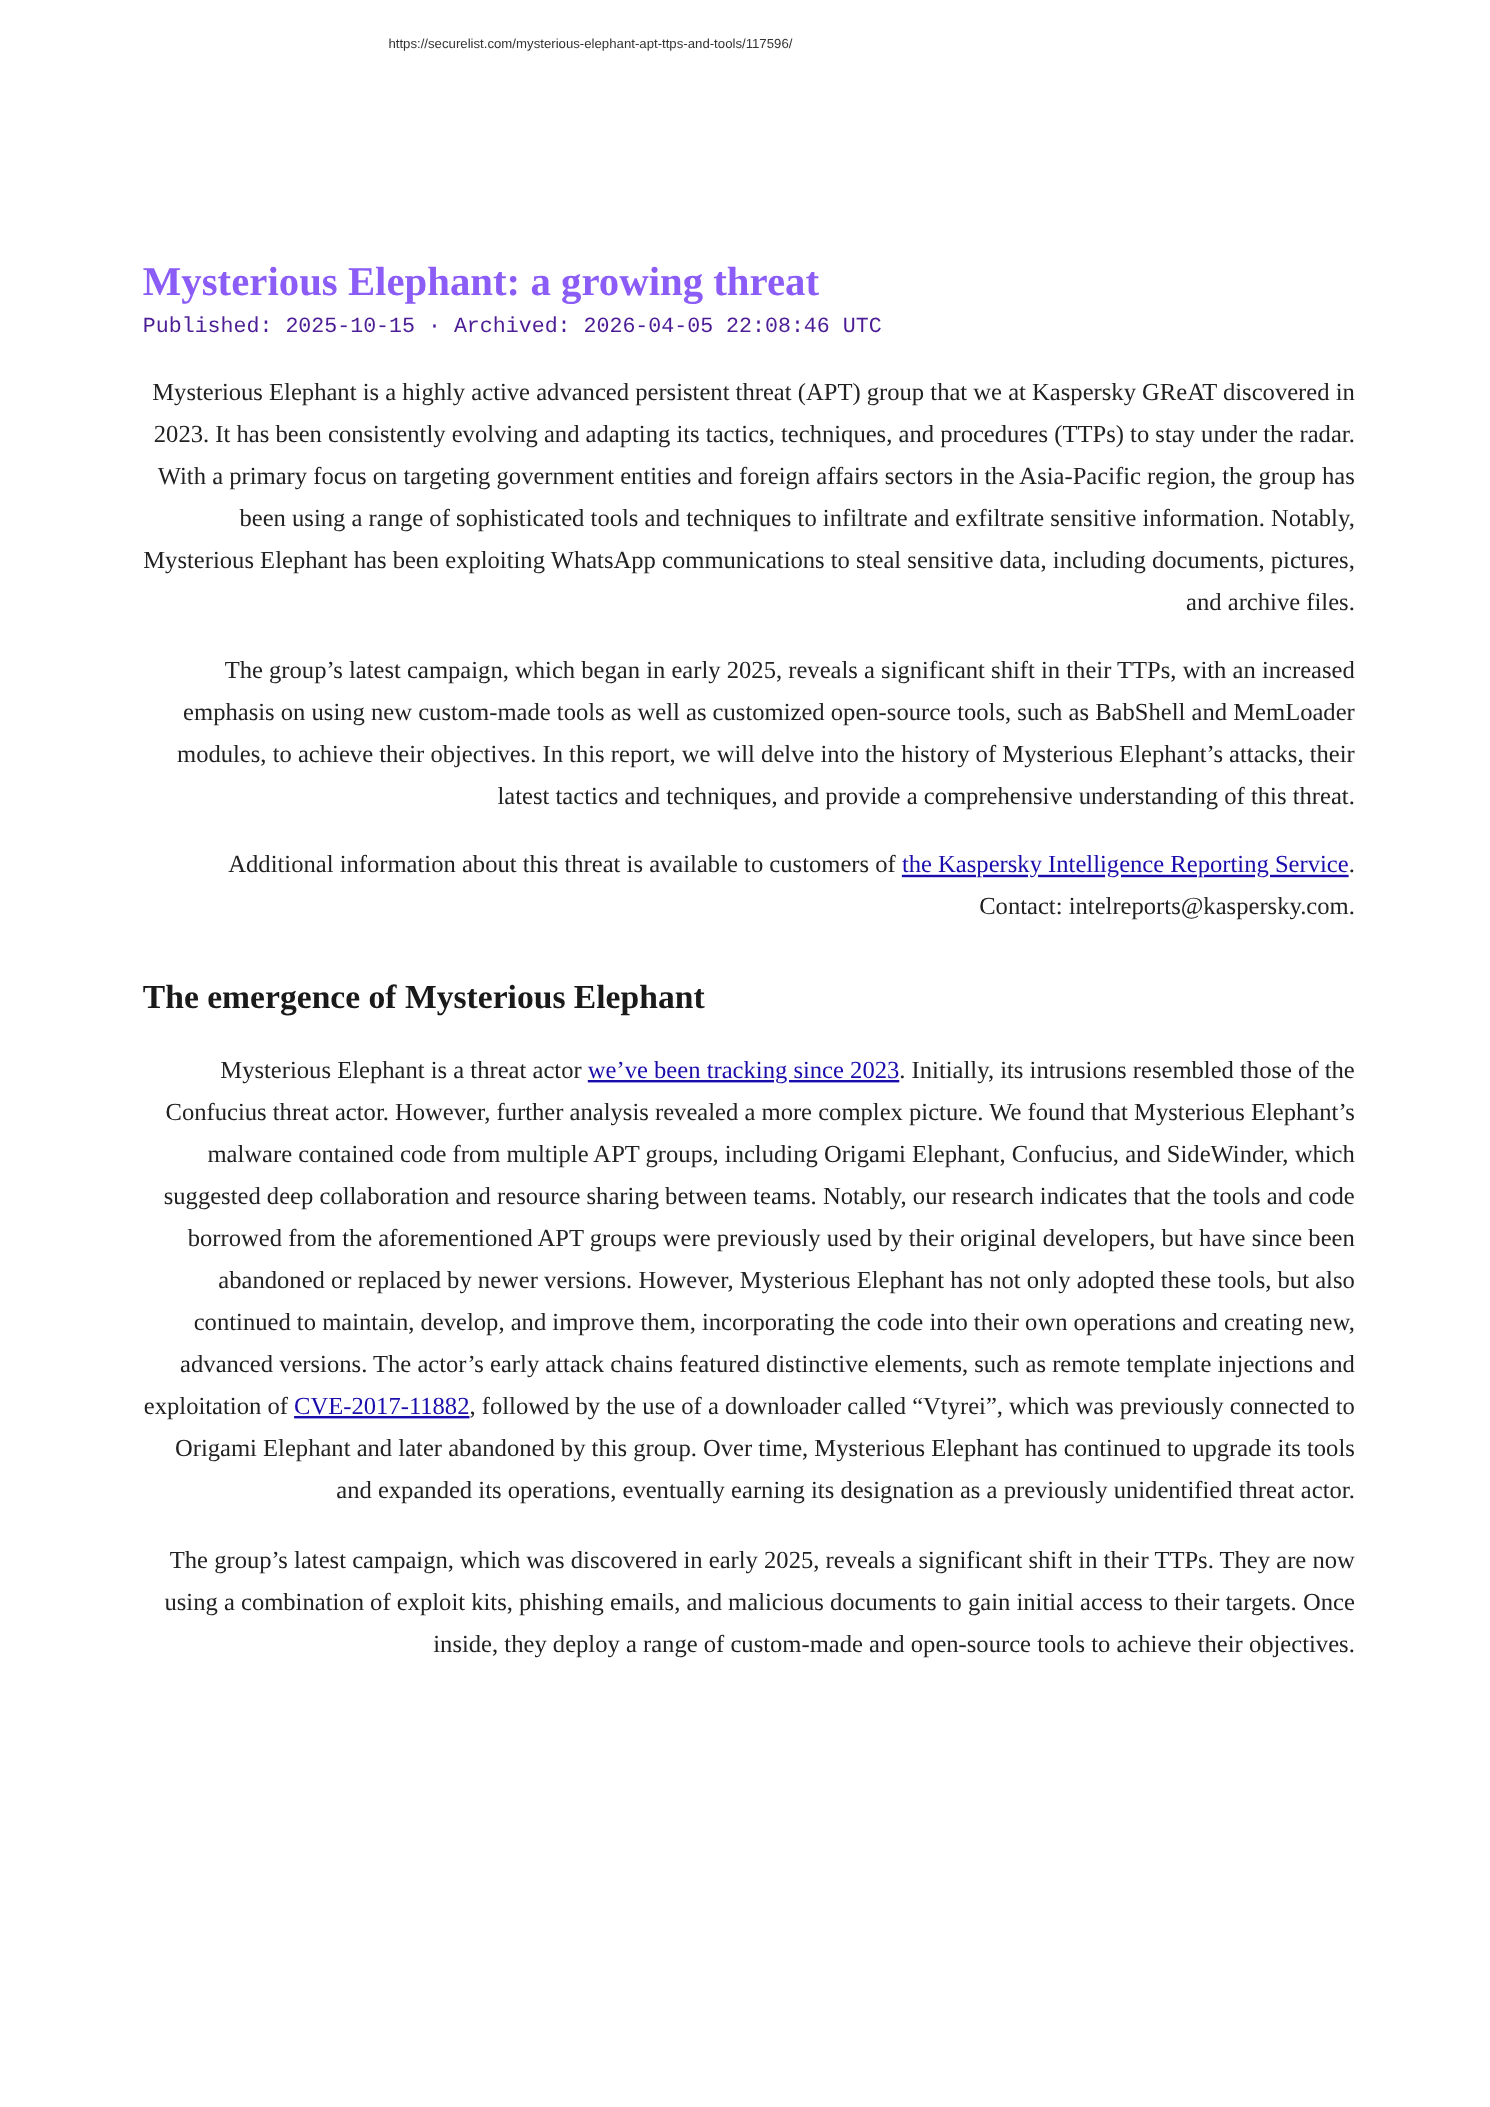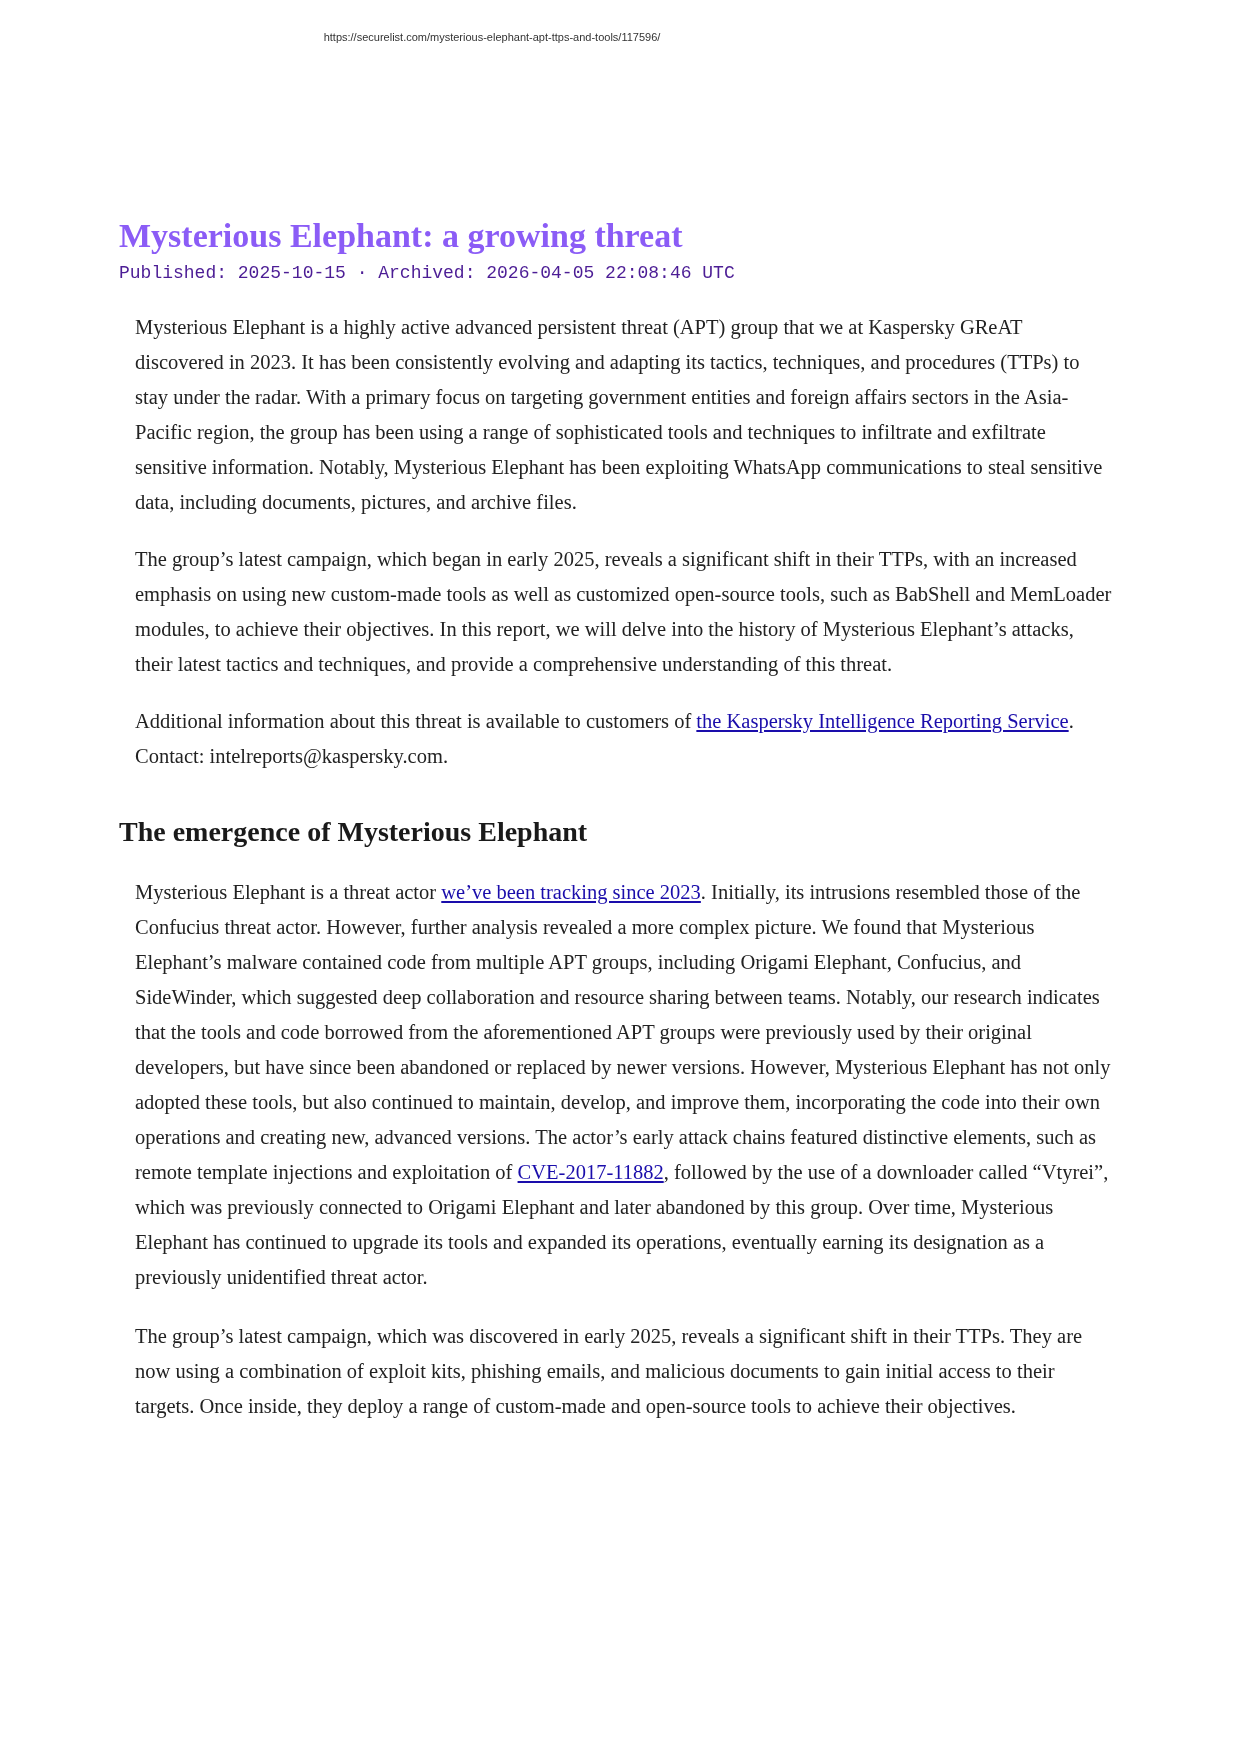--- a/index.html
+++ b/index.html
@@ -20,21 +20,21 @@
     font-size: 34px; font-weight: bold; margin: 0; line-height: 48px; color: #8b5cf6;
   }
   .byline { font-size: 20px; color: #555555; margin-top: 26px; line-height: 28px; }
   .meta { font-size: 18px; color: #4c1d95; line-height: 26px; font-family: Liberation Mono, monospace; }
   h2 {
     font-size: 28px; font-weight: bold; margin: 0; line-height: 38px; color: #1a1a1a;
   }
   .h2-intro { margin-top: 22px; }
   .h2-next { margin-top: 39px; }
   p {
-    font-size: 20.5px; line-height: 35px; margin: 16px; color: #222222;
+    font-size: 20.5px; line-height: 35px; margin: 0; color: #222222; text-align: right;
   }
   .p-first { margin-top: 24px; }
   .p-gap { margin-top: 22px; }
   a { color: #1a0dab; text-decoration: underline; }
 </style>
 </head>
 <body>
 
 <div class="page-url">https://securelist.com/mysterious-elephant-apt-ttps-and-tools/117596/</div>
 

